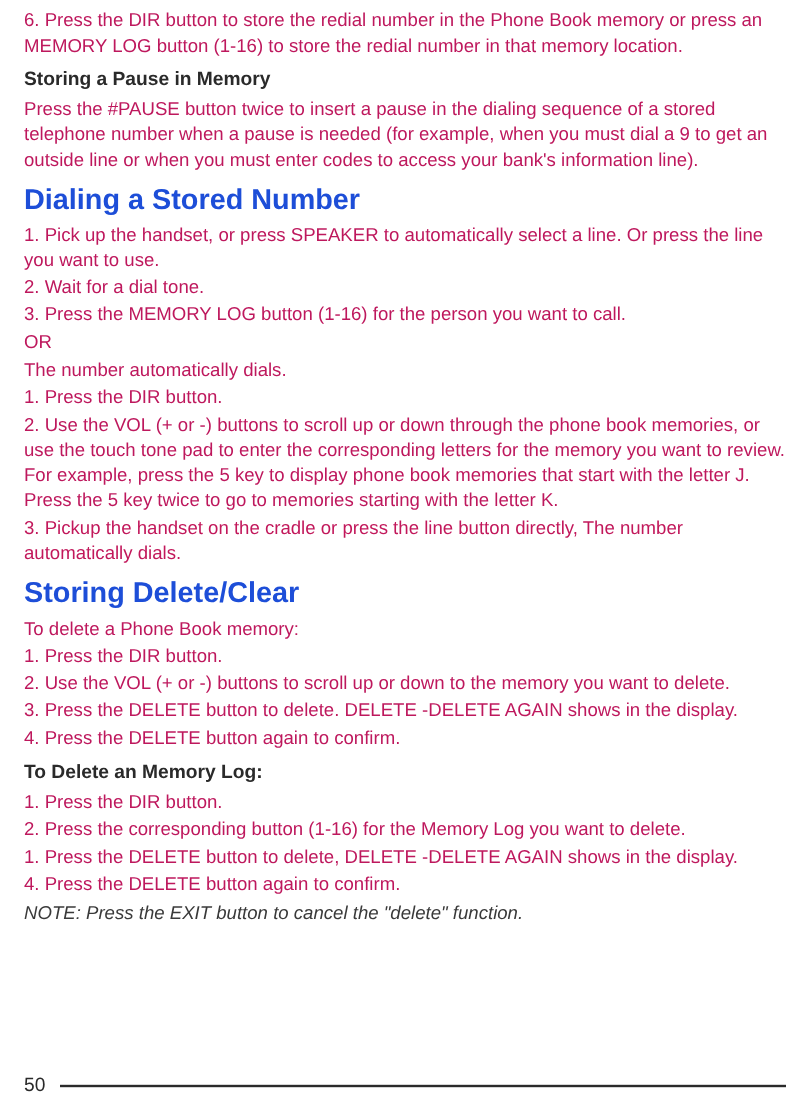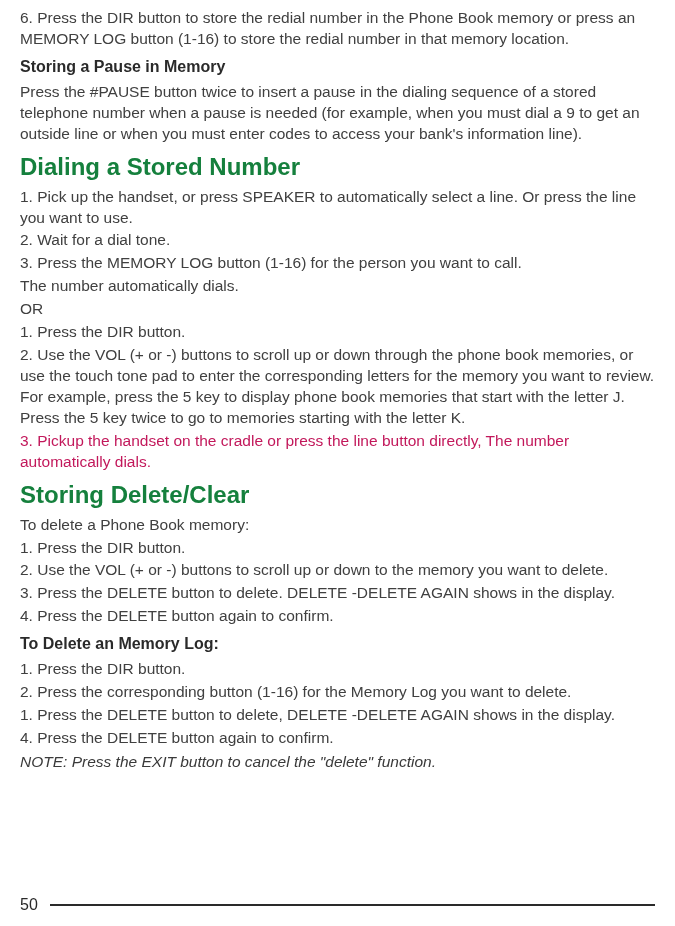--- a/index.html
+++ b/index.html
@@ -12,34 +12,34 @@
       height: 926px;
       background: #ffffff;
       font-family: Arial, Helvetica, sans-serif;
       color: #3a3a3a;
       padding: 8px 20px;
       position: relative;
     }
     .body-text {
       font-size: 15.5px;
       line-height: 1.35;
-      color: #404040;
+      color: #be185d;
       margin-bottom: 2px;
     }
     .section-heading {
       font-size: 16px;
       font-weight: bold;
       color: #2a2a2a;
       margin-top: 8px;
       margin-bottom: 6px;
     }
     .section-heading-large {
       font-size: 24px;
       font-weight: bold;
-      color: #15803d;
+      color: #1d4ed8;
       margin-top: 8px;
       margin-bottom: 6px;
     }
     .highlighted {
       color: #c2185b;
     }
     .note-text {
       font-style: italic;
       font-size: 15.5px;
       color: #3a3a3a;
@@ -78,22 +78,22 @@
 <h2 class="section-heading">Storing a Pause in Memory</h2>
 <div class="block">
   <p class="body-text">Press the #PAUSE button twice to insert a pause in the dialing sequence of a stored telephone number when a pause is needed (for example, when you must dial a 9 to get an outside line or when you must enter codes to access your bank's information line).</p>
 </div>
 
 <h2 class="section-heading-large">Dialing a Stored Number</h2>
 <div class="block">
   <p class="body-text">1. Pick up the handset, or press SPEAKER to automatically select a line. Or press the line you want to use.</p>
   <p class="body-text">2. Wait for a dial tone.</p>
   <p class="body-text">3. Press the MEMORY LOG button (1-16) for the person you want to call.</p>
+  <p class="body-text">OR</p>
   <p class="body-text">The number automatically dials.</p>
-  <p class="body-text">OR</p>
   <p class="body-text">1. Press the DIR button.</p>
   <p class="body-text">2. Use the VOL (+ or -) buttons to scroll up or down through the phone book memories, or use the touch tone pad to enter the corresponding letters for the memory you want to review. For example, press the 5 key to display phone book memories that start with the letter J. Press the 5 key twice to go to memories starting with the letter K.</p>
   <p class="body-text highlighted">3. Pickup the handset on the cradle or press the line button directly, The number automatically dials.</p>
 </div>
 
 <h2 class="section-heading-large">Storing Delete/Clear</h2>
 <div class="block" style="margin-top:6px;">
   <p class="body-text">To delete a Phone Book memory:</p>
   <p class="body-text">1. Press the DIR button.</p>
   <p class="body-text">2. Use the VOL (+ or -) buttons to scroll up or down to the memory you want to delete.</p>

